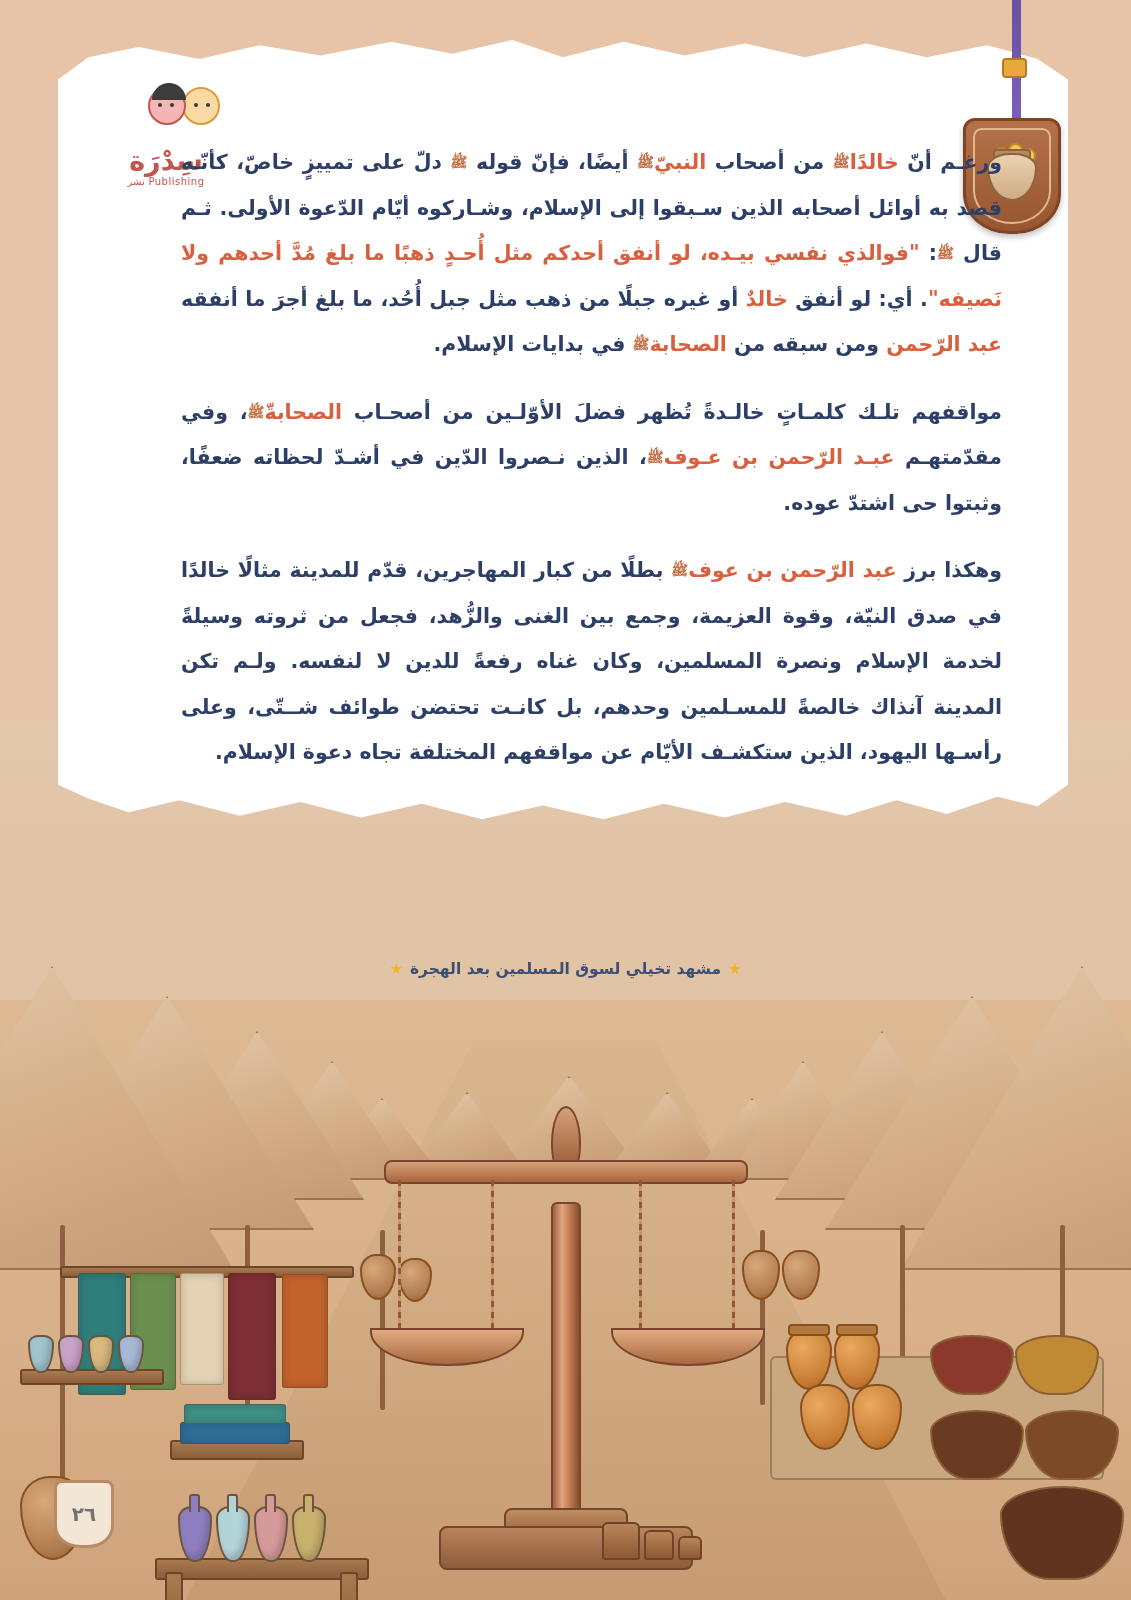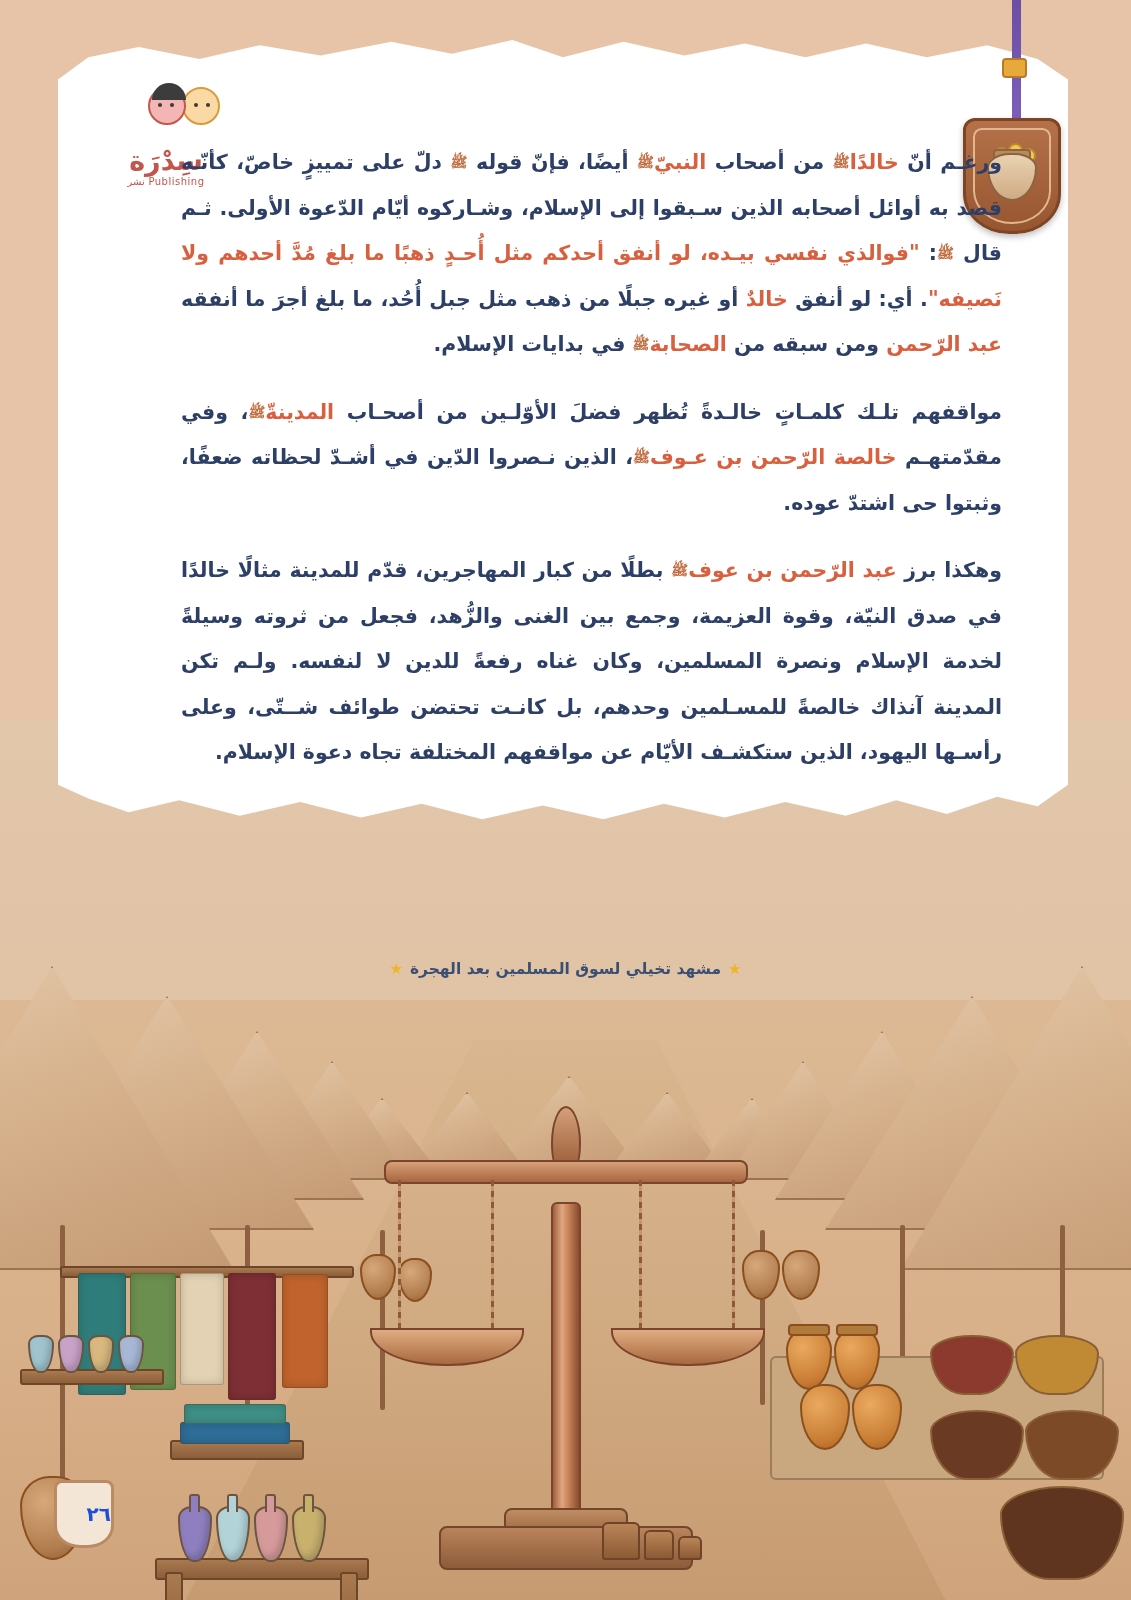--- a/index.html
+++ b/index.html
@@ -287,22 +287,22 @@
 
   
   .pagenum {
     position: absolute;
     left: 54px;
     bottom: 52px;
     width: 54px; height: 62px;
     background: #f3e6d6;
     border: 3px solid #b98a63;
     border-radius: 8px 8px 26px 26px / 8px 8px 22px 22px;
-    display: flex; align-items: center; 
-    color: #1d4ed8; font-size: 20px; font-weight: bold;
+    display: flex; align-items: center; justify-content: center;
+    color: #737373; font-size: 20px; font-weight: bold;
   }
 </style>
 </head>
 <body>
 
 <div class="page">
 
   <div class="scene">
     <div class="ground"></div>
     <div class="road"></div>
@@ -420,21 +420,21 @@
       <div class="eye" style="right:64px; top:18px;"></div>
       <div class="eye" style="right:16px; top:18px;"></div>
       <div class="eye" style="right:28px; top:18px;"></div>
     </div>
     <div class="brand">سِدْرَة</div>
     <div class="sub">Publishing  نشر</div>
   </div>
 
   <div class="content" id="body-text">
       <p><span>ورغـم أنّ </span><span class="hl-red">خالدًا</span><span class="saw"> ﷺ</span><span> من أصحاب </span><span class="hl-red">النبيّ</span><span class="saw"> ﷺ</span><span> أيضًا، فإنّ قوله </span><span class="saw">ﷺ</span><span> دلّ على تمييزٍ خاصّ، كأنّـه قصد به أوائل أصحابه الذين سـبقوا إلى الإسلام، وشـاركوه أيّام الدّعوة الأولى. ثـم قال </span><span class="saw">ﷺ</span><span>: </span><span class="hl-red">"فوالذي نفسي بيـده، لو أنفق أحدكم مثل أُحـدٍ ذهبًا ما بلغ مُدَّ أحدهم ولا نَصيفه"</span><span>. أي: لو أنفق </span><span class="hl-red">خالدٌ</span><span> أو غيره جبلًا من ذهب مثل جبل أُحُد، ما بلغ أجرَ ما أنفقه </span><span class="hl-red">عبد الرّحمن</span><span> ومن سبقه من </span><span class="hl-red">الصحابة</span><span class="saw"> ﷺ</span><span> في بدايات الإسلام.</span></p>
-      <p><span>مواقفهم تلـك كلمـاتٍ خالـدةً تُظهر فضلَ الأوّلـين من أصحـاب </span><span class="hl-red">المدينةّ</span><span class="saw"> ﷺ</span><span>، وفي مقدّمتهـم </span><span class="hl-red">خالصة الرّحمن بن عـوف</span><span class="saw"> ﷺ</span><span>، الذين نـصروا الدّين في أشـدّ لحظاته ضعفًا، وثبتوا حى اشتدّ عوده.</span></p>
+      <p><span>مواقفهم تلـك كلمـاتٍ خالـدةً تُظهر فضلَ الأوّلـين من أصحـاب </span><span class="hl-red">الصحابةّ</span><span class="saw"> ﷺ</span><span>، وفي مقدّمتهـم </span><span class="hl-red">عبـد الرّحمن بن عـوف</span><span class="saw"> ﷺ</span><span>، الذين نـصروا الدّين في أشـدّ لحظاته ضعفًا، وثبتوا حى اشتدّ عوده.</span></p>
       <p class="last"><span>وهكذا برز </span><span class="hl-red">عبد الرّحمن بن عوف</span><span class="saw"> ﷺ</span><span> بطلًا من كبار المهاجرين، قدّم للمدينة مثالًا خالدًا في صدق النيّة، وقوة العزيمة، وجمع بين الغنى والزُّهد، فجعل من ثروته وسيلةً لخدمة الإسلام ونصرة المسلمين، وكان غناه رفعةً للدين لا لنفسه. ولـم تكن المدينة آنذاك خالصةً للمسـلمين وحدهم، بل كانـت تحتضن طوائف شــتّى، وعلى رأسـها اليهود، الذين ستكشـف الأيّام عن مواقفهم المختلفة تجاه دعوة الإسلام.</span></p>
     </div>
 
   <div class="caption">
     <span class="star">★</span><span>مشهد تخيلي لسوق المسلمين بعد الهجرة</span><span class="star">★</span>
   </div>
 
   <div class="pagenum">
     <span>٢٦</span>
   </div>

